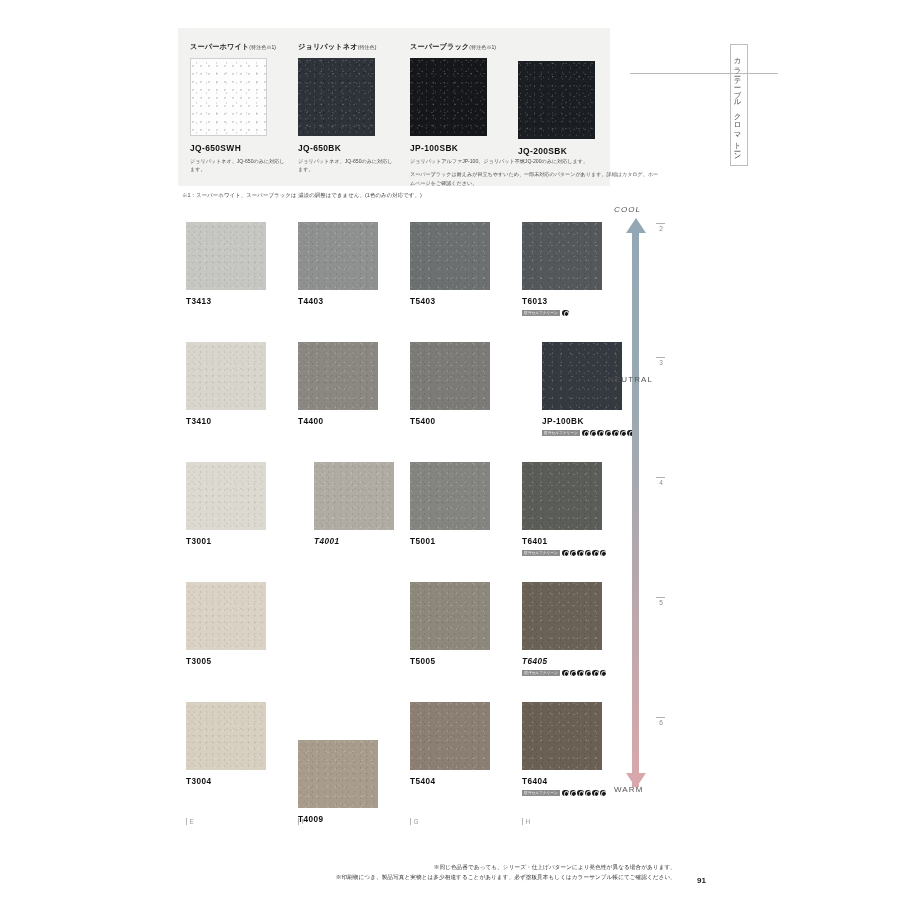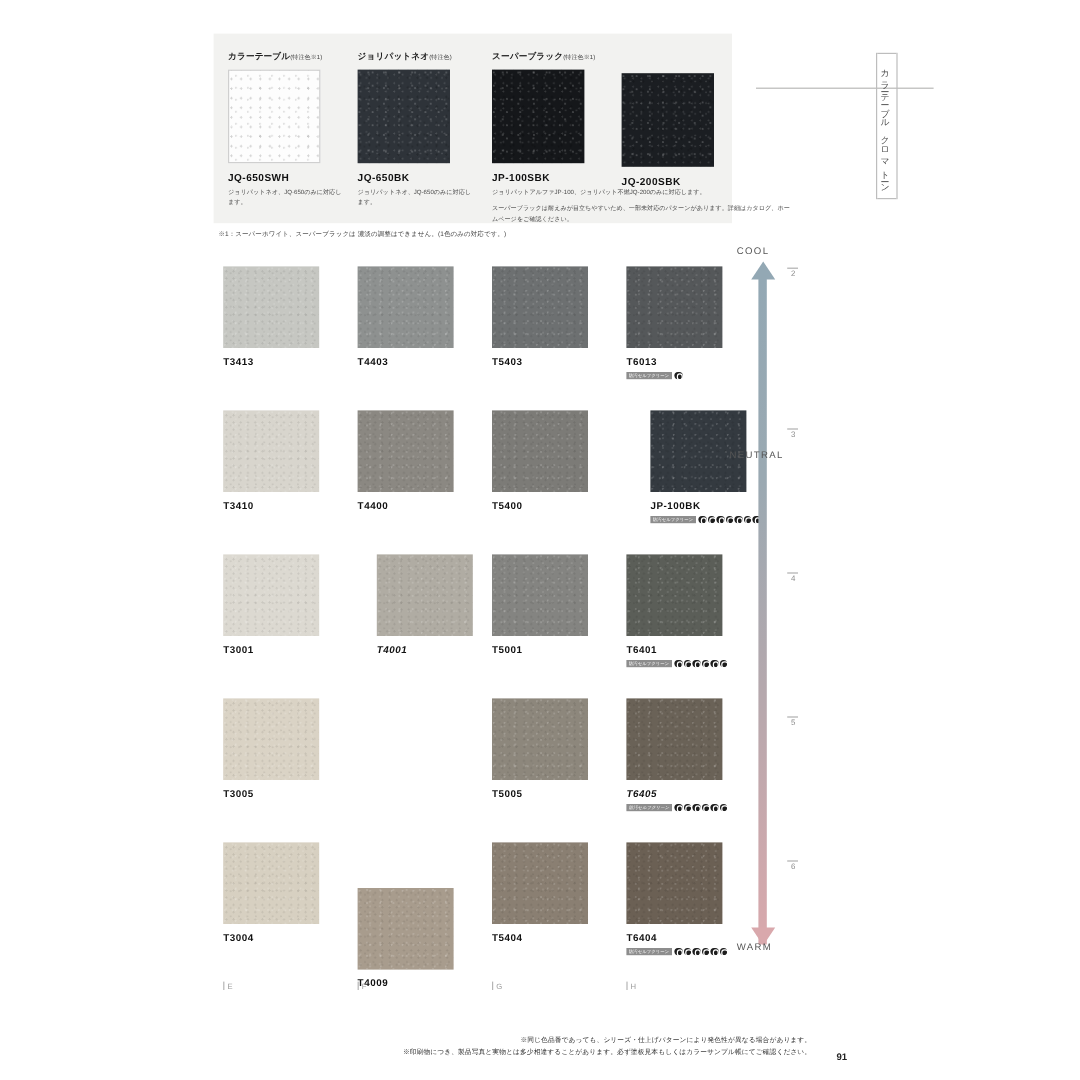--- a/index.html
+++ b/index.html
@@ -171,21 +171,21 @@
     background: #b5b5b5;
     vertical-align: -1px;
     margin-right: 2.5px;
   }
 
   
   #axis { position: absolute; left: 612px; top: 205px; width: 70px; height: 600px; }
 
   #axis-label-cool {
     position: absolute; left: 2px; top: 0;
-    font-size: 8px; color: #555; letter-spacing: 1.1px;
+    font-size: 8px; color: #555; letter-spacing: 1.1px; font-style: italic;
   }
   #axis-label-neutral {
     position: absolute; left: -4px; top: 170px;
     font-size: 8px; color: #555; letter-spacing: 1.1px;
   }
   #axis-label-warm {
     position: absolute; left: 2px; top: 580px;
     font-size: 8px; color: #555; letter-spacing: 1.1px;
   }
 
@@ -269,21 +269,21 @@
     color: #222;
   }
 </style>
 </head>
 <body>
 
 <div id="special-panel">
   <div id="panel-rule"></div>
 
   <div class="sp-col c0">
-    <div class="sp-title"><span>カラーテーブル</span><span class="anno">(特注色※1)</span></div>
+    <div class="sp-title"><span>スーパーホワイト</span><span class="anno">(特注色※1)</span></div>
     <div class="sp-swatch white">
         <span class="grain"></span>
       </div>
     <div class="sp-code">JQ-650SWH</div>
     <div class="sp-desc"><span>ジョリパットネオ、JQ-650のみに対応します。</span></div>
   </div>
 
   <div class="sp-col c1">
     <div class="sp-title"><span>ジョリパットネオ</span><span class="anno">(特注色)</span></div>
     <div class="sp-swatch" id="sw1" style="background: rgb(46, 51, 57);">

